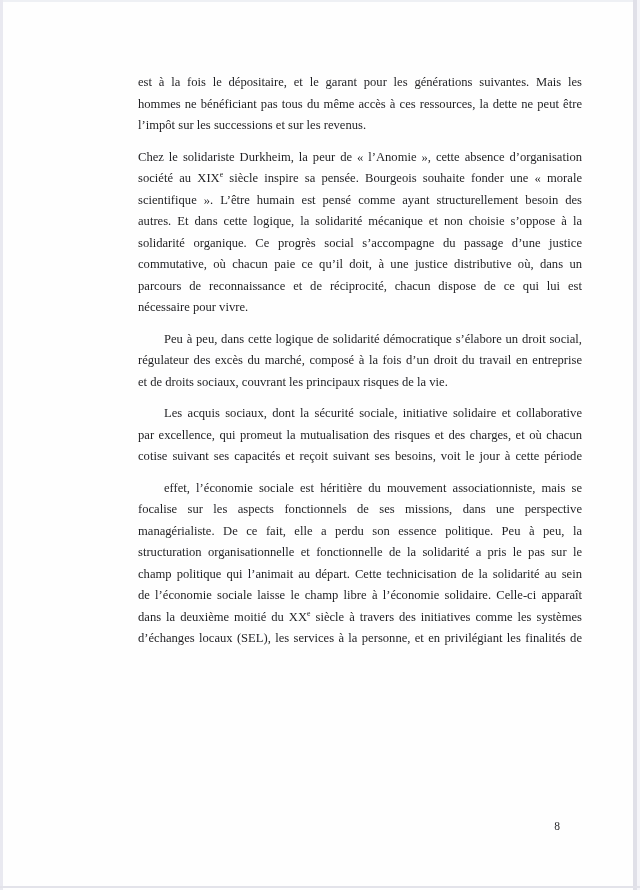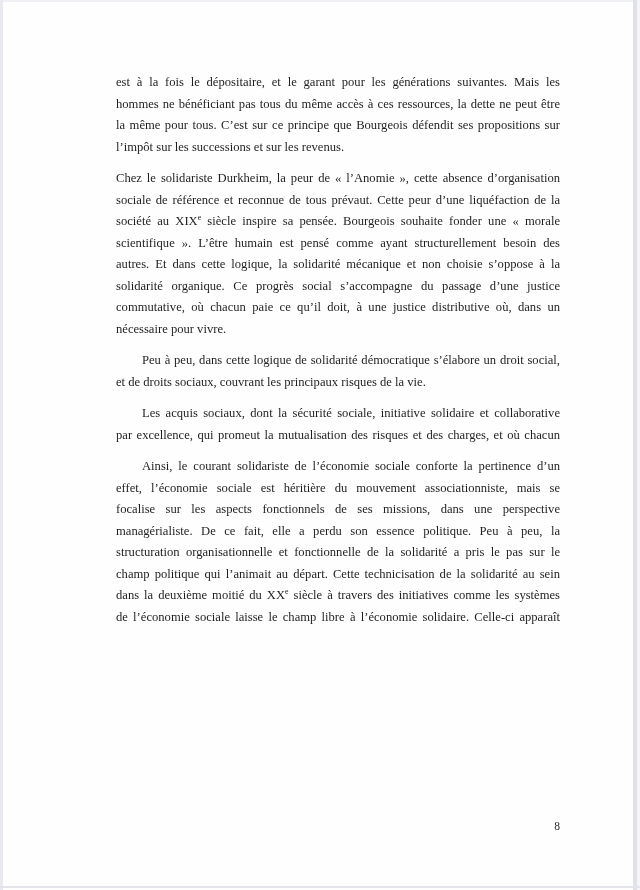--- a/index.html
+++ b/index.html
@@ -33,21 +33,21 @@
   .edge-right-outer {
     position: absolute; top: 0; right: 0; width: 3px; height: 100%;
     background: #f5f5f9;
   }
   .edge-bottom {
     position: absolute; left: 0; top: 886px; width: 100%; height: 2px;
     background: #e3e3ea;
   }
   .text-block {
     position: absolute;
-    left: 116px;
+    left: 138px;
     top: 72px;
     width: 444px;
     font-size: 12.6px;
     line-height: 21.5px;
   }
   .paragraph { margin: 0; }
   .paragraph + .paragraph { margin-top: 10px; }
   .paragraph.indent .line:first-child { text-indent: 26px; }
   .line {
     text-align: justify;
@@ -80,47 +80,48 @@
   <div class="edge-top"></div>
   <div class="edge-left"></div>
   <div class="edge-right"></div>
   <div class="edge-right-outer"></div>
   <div class="edge-bottom"></div>
 
   <main class="text-block" id="doc-body">
       <div class="paragraph">
         <div class="line"><span>est à la fois le dépositaire, et le garant pour les générations suivantes. Mais les</span></div>
         <div class="line"><span>hommes ne bénéficiant pas tous du même accès à ces ressources, la dette ne peut être</span></div>
-        <div class="line"><span>la même pour tous. C’est sur ce principe que Bourgeois défendit ses propositions sur</span></div>
         <div class="line short"><span>l’impôt sur les successions et sur les revenus.</span></div>
       </div>
       <div class="paragraph">
         <div class="line"><span>Chez le solidariste Durkheim, la peur de </span><span class="italic">« l’Anomie »</span><span>, cette absence d’organisation</span></div>
-        <div class="line"><span>sociale de référence et reconnue de tous prévaut. Cette peur d’une liquéfaction de la</span></div>
         <div class="line"><span>société au XIX</span><sup>e</sup><span> siècle inspire sa pensée. Bourgeois souhaite fonder une </span><span class="italic">« morale</span></div>
         <div class="line"><span class="italic">scientifique »</span><span>. L’être humain est pensé comme ayant structurellement besoin des</span></div>
         <div class="line"><span>autres. Et dans cette logique, la solidarité mécanique et non choisie s’oppose à la</span></div>
         <div class="line"><span>solidarité organique. Ce progrès social s’accompagne du passage d’une justice</span></div>
         <div class="line"><span>commutative, où chacun paie ce qu’il doit, à une justice distributive où, dans un</span></div>
+        <div class="line"><span>parcours de reconnaissance et de réciprocité, chacun dispose de ce qui lui est</span></div>
         <div class="line short"><span>nécessaire pour vivre.</span></div>
       </div>
       <div class="paragraph indent">
         <div class="line"><span>Peu à peu, dans cette logique de solidarité démocratique s’élabore un droit social,</span></div>
+        <div class="line"><span>régulateur des excès du marché, composé à la fois d’un droit du travail en entreprise</span></div>
         <div class="line short"><span>et de droits sociaux, couvrant les principaux risques de la vie.</span></div>
       </div>
       <div class="paragraph indent">
         <div class="line"><span>Les acquis sociaux, dont la sécurité sociale, initiative solidaire et collaborative</span></div>
         <div class="line"><span>par excellence, qui promeut la mutualisation des risques et des charges, et où chacun</span></div>
+        <div class="line"><span>cotise suivant ses capacités et reçoit suivant ses besoins, voit le jour à cette période</span></div>
       </div>
       <div class="paragraph indent">
-        <div class="line"><span>Ainsi, le courant solidariste de l’économie sociale conforte la pertinence d’un</span></div>
         <div class="line"><span>effet, l’économie sociale est héritière du mouvement associationniste, mais se</span></div>
         <div class="line"><span>focalise sur les aspects fonctionnels de ses missions, dans une perspective</span></div>
         <div class="line"><span>managérialiste. De ce fait, elle a perdu son essence politique. Peu à peu, la</span></div>
         <div class="line"><span>structuration organisationnelle et fonctionnelle de la solidarité a pris le pas sur le</span></div>
         <div class="line"><span>champ politique qui l’animait au départ. Cette technicisation de la solidarité au sein</span></div>
+        <div class="line"><span>de l’économie sociale laisse le champ libre à l’économie solidaire. Celle-ci apparaît</span></div>
         <div class="line"><span>dans la deuxième moitié du XX</span><sup>e</sup><span> siècle à travers des initiatives comme les systèmes</span></div>
-        <div class="line"><span>de l’économie sociale laisse le champ libre à l’économie solidaire. Celle-ci apparaît</span></div>
+        <div class="line"><span>d’échanges locaux (SEL), les services à la personne, et en privilégiant les finalités de</span></div>
       </div>
     </main>
 
   <div class="page-number">8</div>
 </div>
 
 </body></html>

